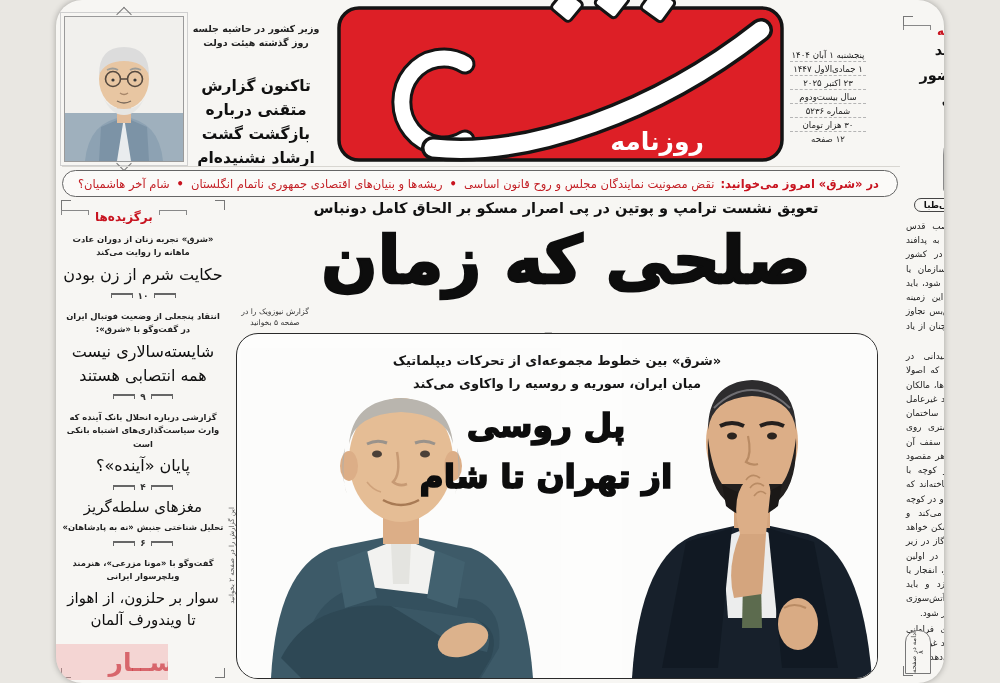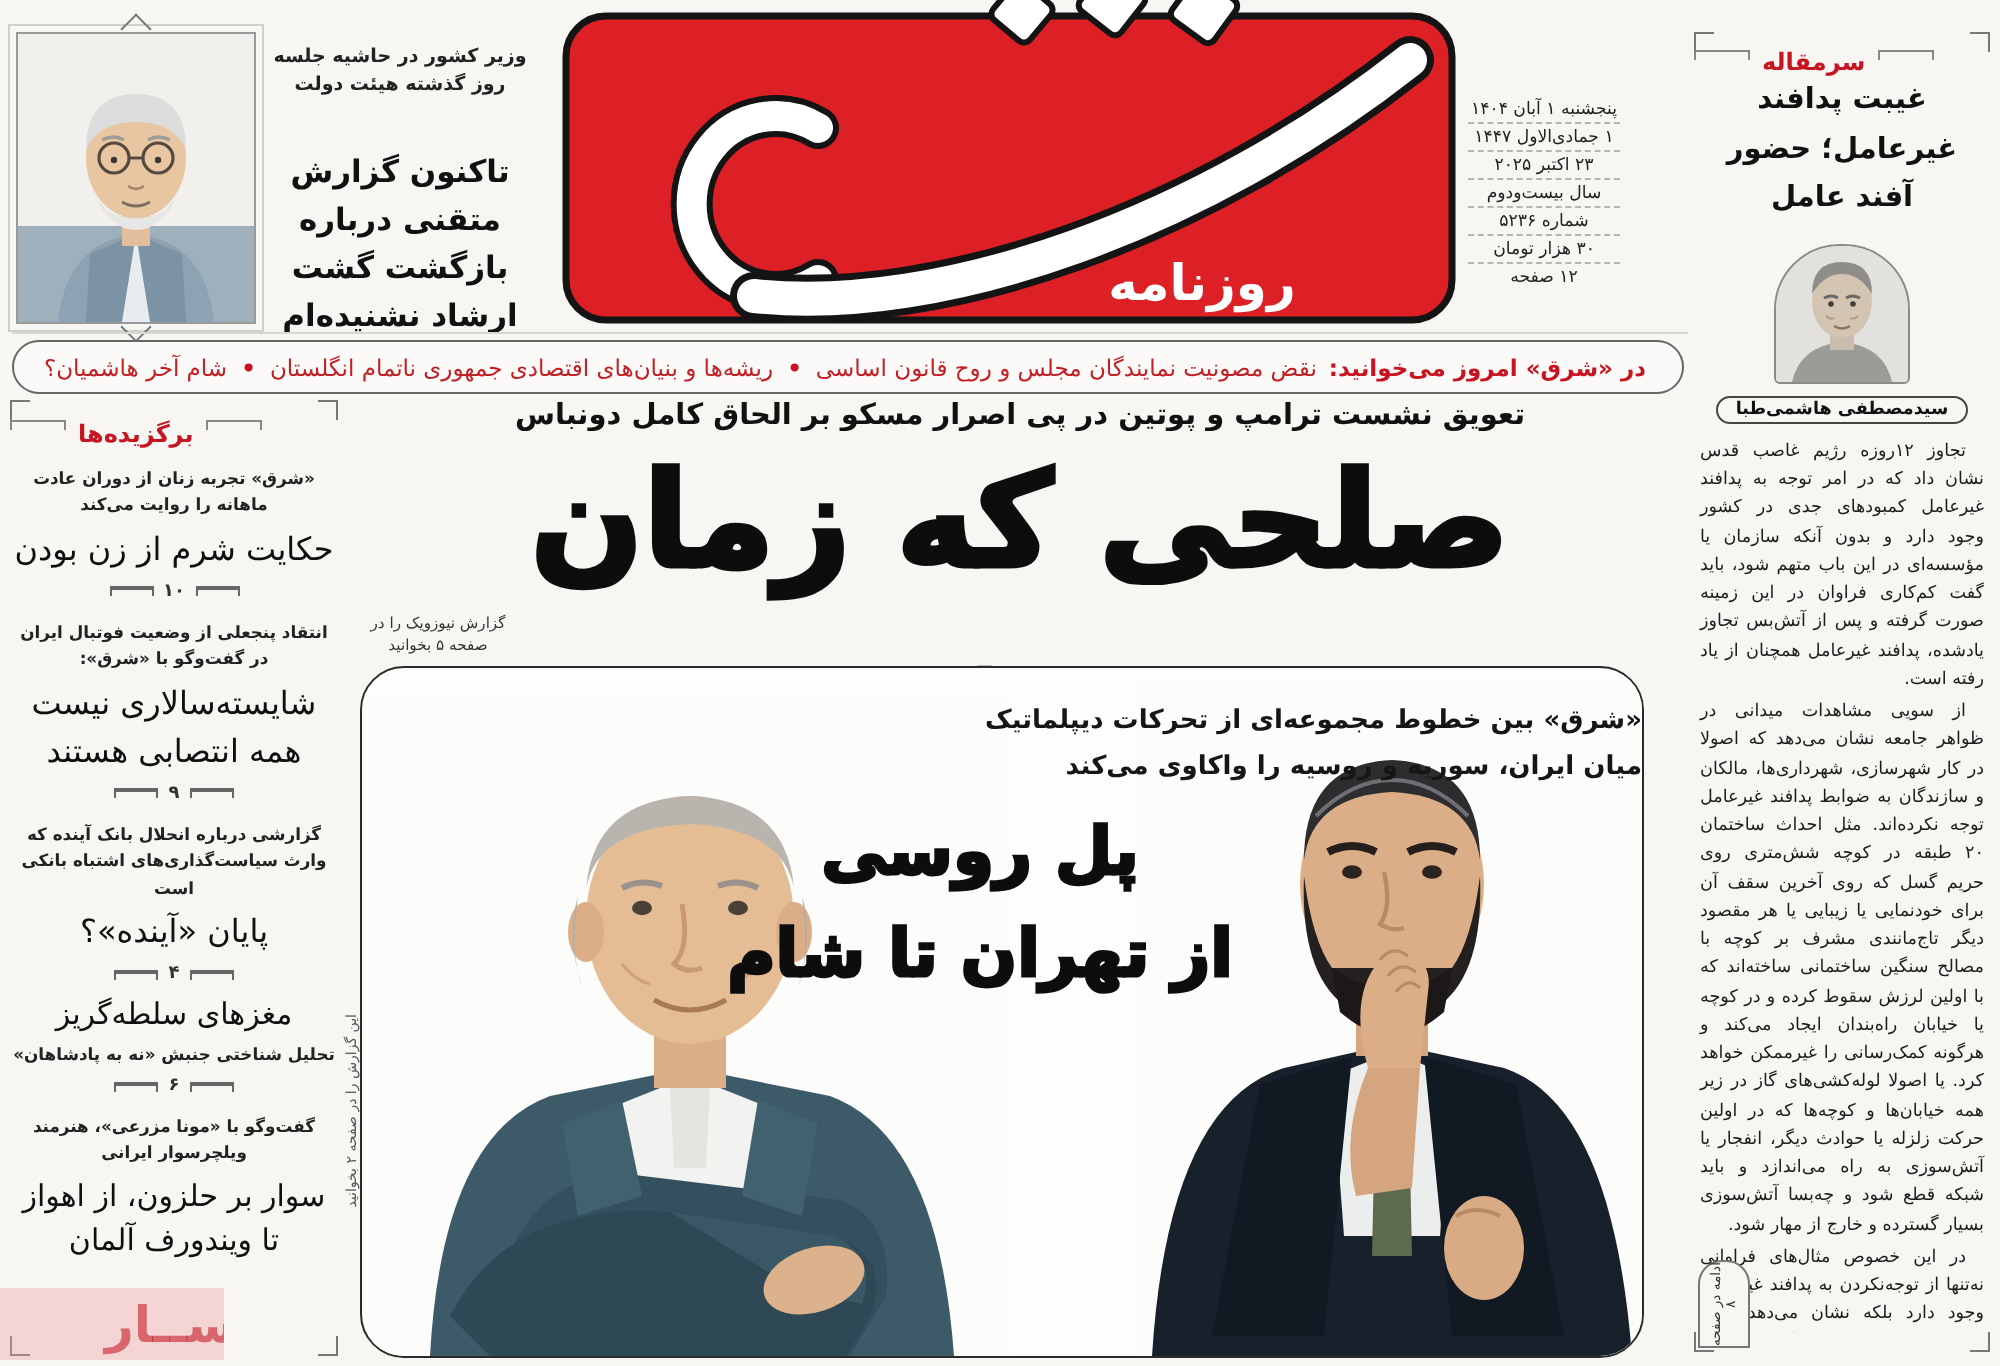--- a/index.html
+++ b/index.html
@@ -1,18 +1,18 @@
 <!DOCTYPE html>
 <html lang="fa"><head>
 <meta charset="utf-8">
 <style>
   html,body{margin:0;padding:0;}
   body{font-family:"DejaVu Sans",sans-serif;direction:rtl;background:#e9e7e2;}
-  #paper{position:relative;width:1000px;height:683px;background:#f7f6f3;overflow:hidden;margin:0 auto;
-         box-shadow:0 0 6px rgba(0,0,0,.3);}
+  #paper{position:relative;width:888px;height:683px;background:#f7f6f3;overflow:hidden;margin:0 auto;
+         box-shadow:0 0 6px rgba(0,0,0,.3);border-radius:26px;}
   
   .corner{position:absolute;width:9px;height:9px;}
   .corner.tl{border-top:1.5px solid #777;border-left:1.5px solid #777;left:0;top:0;}
   .corner.tr{border-top:1.5px solid #777;border-right:1.5px solid #777;right:0;top:0;}
   .corner.bl{border-bottom:1.5px solid #777;border-left:1.5px solid #777;left:0;bottom:0;}
   .corner.br{border-bottom:1.5px solid #777;border-right:1.5px solid #777;right:0;bottom:0;}
   .pgmark{display:flex;align-items:center;justify-content:center;gap:5px;color:#333;
           font-size:9px;font-weight:bold;margin:4px auto;}
   .pgmark::before,.pgmark::after{content:"";width:20px;border-top:1.2px solid #666;
           box-shadow:0 3px 0 -2px #666 inset;height:4px;border-left:1.2px solid #666;border-right:1.2px solid #666;}
@@ -60,21 +60,21 @@
   #strip .strip-item + .strip-item::before{content:"•";margin:0 7px;color:#c81420;font-weight:bold;}
   
   #lead{position:absolute;left:172px;top:200px;width:676px;text-align:center;}
   #lead-kicker{font-size:14.5px;font-weight:bold;color:#111;}
   #lead-headline{margin-top:2px;font-size:66px;font-weight:bold;color:#0d0d0d;line-height:1.3;
                  -webkit-text-stroke:2.4px #0d0d0d;letter-spacing:-1px;}
   #lead-note{position:absolute;left:4px;top:106px;width:86px;font-size:7.6px;color:#333;text-align:center;line-height:1.5;}
   
   #photobox{position:absolute;left:180px;top:333px;width:640px;height:344px;border:1.5px solid #2a2a2a;
             border-radius:22px;background:#fdfdfc;overflow:hidden;}
-  #pb-kicker{position:absolute;left:0;right:0;top:16px;text-align:right;font-size:13px;font-weight:bold;
+  #pb-kicker{position:absolute;left:0;right:0;top:16px;text-align:center;font-size:13px;font-weight:bold;
              color:#161616;line-height:1.75;z-index:3;}
   #pb-title{position:absolute;left:0;right:22px;top:66px;text-align:center;font-size:33px;font-weight:bold;
             color:#0d0d0d;-webkit-text-stroke:1.6px #0d0d0d;line-height:1.55;z-index:3;}
   .fig{position:absolute;bottom:0;z-index:1;}
   #pb-note{position:absolute;left:168px;top:470px;width:12px;height:170px;display:flex;align-items:center;}
   #pb-note span{writing-mode:vertical-rl;transform:rotate(180deg);font-size:7px;color:#555;white-space:nowrap;}
   
   #highlights{position:absolute;left:5px;top:200px;width:164px;height:478px;text-align:center;}
   #hl-label{color:#c81420;font-weight:bold;font-size:12px;letter-spacing:2px;margin-top:10px;}
   .hl-kicker{font-size:8.4px;font-weight:bold;color:#222;line-height:1.6;margin-top:9px;}

